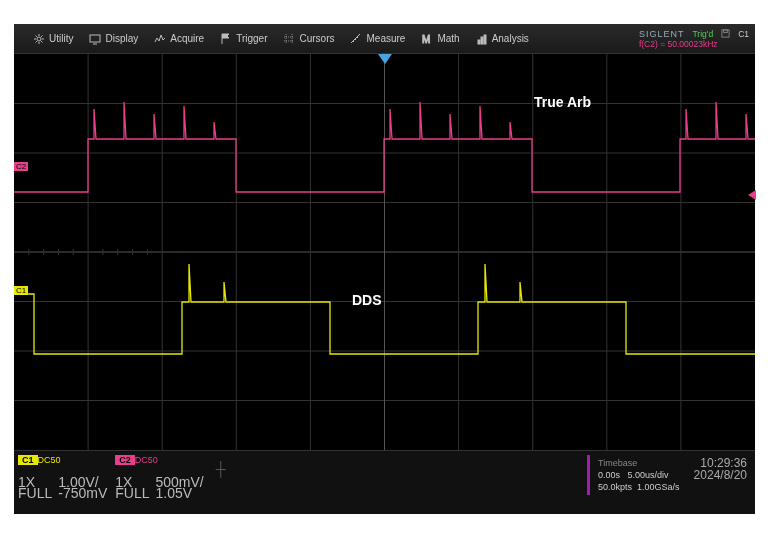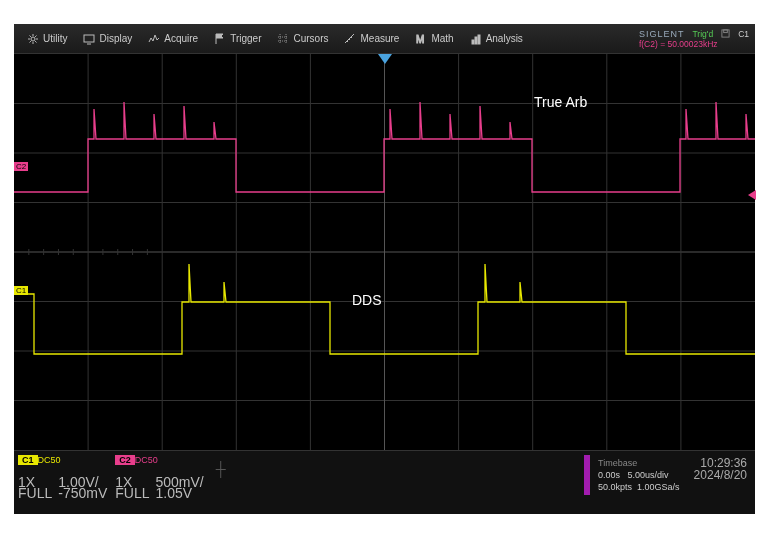--- a/index.html
+++ b/index.html
@@ -1,56 +1,56 @@
 <!DOCTYPE html>
 <html><head>
 <meta charset="utf-8">
 <style>
   *{box-sizing:border-box;margin:0;padding:0;font-family:Arial,Helvetica,sans-serif}
   body{background:#fff;width:768px;height:543px;overflow:hidden;position:relative}
   .frame{position:absolute;left:14px;top:24px;width:741px;height:490px;background:#000}
-  .topbar{height:30px;background:linear-gradient(#2a2a2a,#1a1a1a);border-bottom:1px solid #333;display:flex;align-items:center;padding:0 6px;color:#ccc;font-size:10px;position:relative}
+  .topbar{height:30px;background:linear-gradient(#2a2a2a,#1a1a1a);border-bottom:1px solid #333;display:flex;align-items:center;padding:0 12px;color:#ccc;font-size:10px;position:relative}
   .menu{display:flex;gap:2px;flex:1}
   .mitem{display:flex;align-items:center;gap:4px;padding:2px 7px;cursor:pointer}
   .mitem svg{width:12px;height:12px;fill:#bbb;stroke:#bbb}
   .rightinfo{position:absolute;right:6px;top:0;height:100%;display:flex;flex-direction:column;justify-content:center;align-items:flex-start;font-size:8.5px;line-height:10px}
   .brand{color:#9ab;font-weight:normal;letter-spacing:1px;font-size:9px}
   .trigd{color:#5c5;font-size:8.5px}
   .freq{color:#e83e8c;font-size:8.5px}
   .rightinfo .row1{display:flex;align-items:center;gap:8px}
   .rightinfo .row1 svg{width:9px;height:9px;stroke:#888;fill:none}
   .chlab{color:#ccc}
   .screen{position:relative;width:100%;height:396px;background:#000}
   .grid{position:absolute;inset:0}
   .grid line{stroke:#333;stroke-width:1}
   .grid line.ctr{stroke:#555}
   .trigmark{position:absolute;top:0;left:50%;transform:translateX(-50%)}
   .trigmark svg{width:14px;height:10px;display:block}
   .clab{position:absolute;left:0;font-size:8px;color:#000;padding:0 2px}
   .clab.c1{background:#e8e800;top:232px}
   .clab.c2{background:#e83e8c;top:108px}
-  .annot{position:absolute;color:#fff;font-weight:normal;font-size:14px}
+  .annot{position:absolute;color:#fff;font-weight:bold;font-size:14px}
   .wave{position:absolute;inset:0}
   .wave .c1p{stroke:#e8e800;fill:none;stroke-width:1.3}
   .wave .c2p{stroke:#e83e8c;fill:none;stroke-width:1.3}
   .rarrow{position:absolute;right:-1px;top:132px}
   .rarrow svg{width:8px;height:10px}
   .bottom{height:64px;background:#111;border-top:1px solid #333;display:flex;justify-content:space-between;padding:4px 4px 0 4px;font-size:9px;color:#ccc}
   .chbox{display:flex;align-items:flex-start;gap:0}
   .chtag{padding:0 4px;font-size:9px;color:#000;font-weight:bold}
   .chtag.y{background:#e8e800}
   .chtag.m{background:#e83e8c}
   .dc{color:#e8e800;font-size:9px;}
   .dc.m{color:#e83e8c}
   .chvals{font-size:14px;line-height:11px;color:#bbb;margin-top:12px}
   .chblock{display:flex;flex-direction:column;margin-right:8px}
   .chblock .top{display:flex;align-items:center}
   .chblock .bot{display:flex;gap:6px}
   .rpanel{display:flex;gap:2px;align-items:flex-start}
-  .rbox{border-left:6px solid #a21caf;padding:2px 8px;font-size:9px;line-height:12px}
+  .rbox{border-left:3px solid #a21caf;padding:2px 8px;font-size:9px;line-height:12px}
   .rbox .hdr{color:#888;font-size:9px}
   .rbox .v{color:#ccc}
   .rbox.trg .hdr{color:#888}
   .rbox.trg .src{color:#e83e8c}
   .dt{text-align:right;color:#aaa;font-size:12px;line-height:12px;padding:2px 4px}
 </style>
 </head>
 <body>
 
 <div class="frame">

